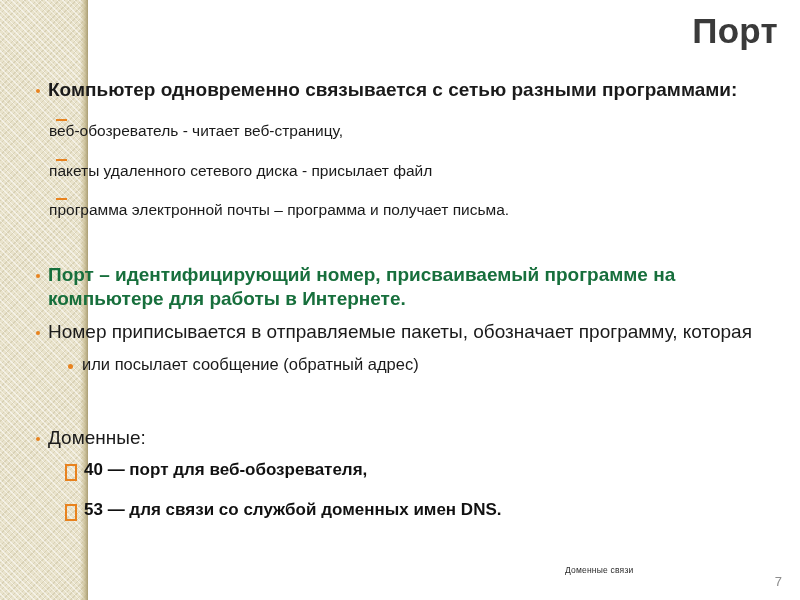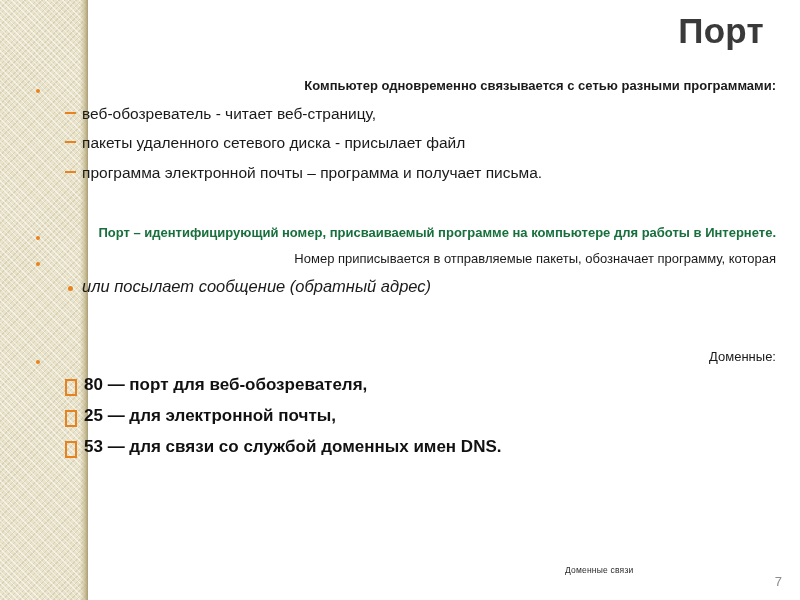--- a/index.html
+++ b/index.html
@@ -34,21 +34,21 @@
     position: absolute;
     left: 80px;
     top: 0;
     width: 8px;
     height: 600px;
     background: linear-gradient(to right, rgba(201,191,152,0) 0%, rgba(196,184,141,.75) 60%, rgba(167,154,112,.95) 100%);
   }
   
   .title {
     position: absolute;
-    right: 36px;
+    right: 22px;
     top: 12px;
     font-size: 35px;
     font-weight: bold;
     color: #3a3a3a;
     letter-spacing: .3px;
     text-align: right;
     line-height: 1.1;
   }
   
   .body {
@@ -72,44 +72,43 @@
   
   .lvl1 { margin-bottom: 0; }
   .lvl1 .marker { width: 20px; padding-top: 11px; }
   .dot {
     width: 4px; height: 4px;
     border-radius: 50%;
     background: #e8821e;
     display: block;
   }
   .lvl1 .txt {
-    font-size: 13px;
+    font-size: 19px;
     color: #1a1a1a;
     line-height: 1.28;
-    text-align: right;
   }
   .lvl1.bold .txt { font-weight: bold; }
   .lvl1.green .txt { color: #176f3c; font-weight: bold; }
 
   
-  .lvl2 { margin-left: 30px; }
+  .lvl2 { margin-left: 21px; flex-direction: column; }
   .lvl2 .marker { width: 24px; padding-top: 8px; }
   .dash {
     width: 11px; height: 2px;
     background: #e8821e;
     display: block;
   }
   .lvl2 .txt {
     font-size: 15.5px;
     color: #1a1a1a;
     line-height: 1.32;
   }
 
   
-  .lvl2r { margin-left: 30px; font-style: italic; }
+  .lvl2r { margin-left: 30px; }
   .lvl2r .marker { width: 24px; padding-top: 10px; }
   .dot2 {
     width: 5px; height: 5px;
     border-radius: 50%;
     background: #e8821e;
     display: block;
   }
   .lvl2r .txt {
     font-size: 16.5px;
     color: #1a1a1a;
@@ -233,29 +232,23 @@
         </span>
       <span class="txt">Доменные:</span>
     </div>
 
     <div class="gap-sm"></div>
 
     <div class="row lvl2s">
       <span class="marker">
           <span class="box"></span>
         </span>
-      <span class="txt">80 — порт для веб-обозревателя,</span>
-    </div>
-    <div class="gap-sm"></div>
-    <div class="row lvl2s">
-      <span class="marker">
-          <span class="box"></span>
-        </span>
-      <span class="txt">25 — для электронной почты,</span>
-    </div>
+      <span class="txt">40 — порт для веб-обозревателя,</span>
+    </div>
+    <div class="gap-sm"></div>
     <div class="gap-sm"></div>
     <div class="row lvl2s">
       <span class="marker">
           <span class="box"></span>
         </span>
       <span class="txt">53 — для связи со службой доменных имен DNS.</span>
     </div>
 
   </div>
 

